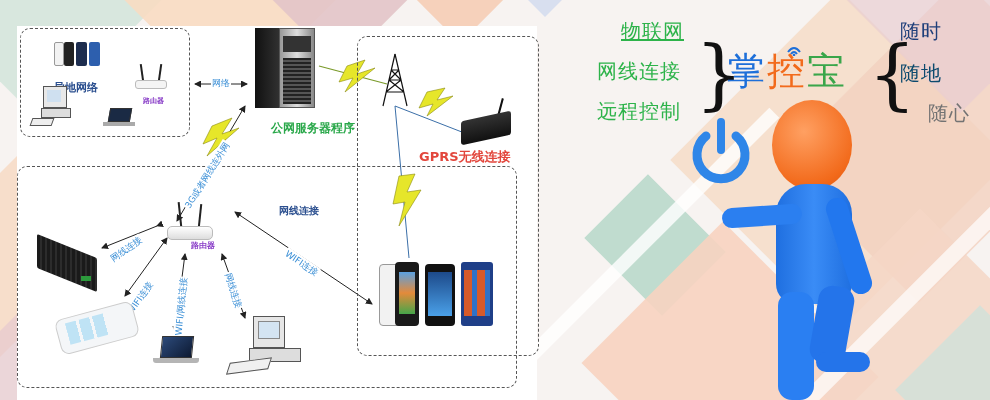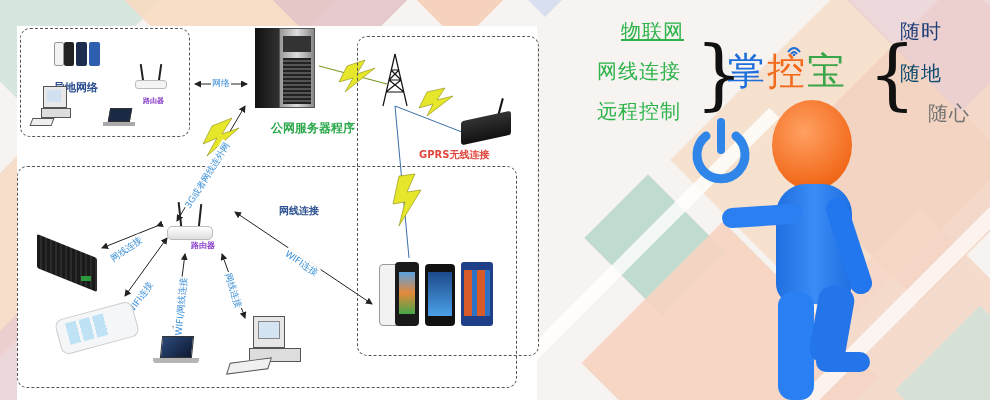--- a/index.html
+++ b/index.html
@@ -104,21 +104,21 @@
 
   <div style="position:absolute;left:362px;top:26px;width:32px;height:56px;">
     <svg width="32" height="56">
         <path d="M16,2 L4,54 M16,2 L28,54 M10,28 L22,28 M7,40 L25,40 M12,18 L20,18 M10,28 L25,40 M22,28 L7,40 M12,18 L22,28 M20,18 L10,28" stroke="#111" stroke-width="1.2" fill="none"></path>
       </svg>
   </div>
   <div style="position:absolute;left:444px;top:72px;width:56px;height:44px;">
     <div style="position:absolute;left:38px;top:0;width:2px;height:22px;background:#111;transform:rotate(15deg)"></div>
     <div style="position:absolute;left:0;top:18px;width:50px;height:24px;background:linear-gradient(180deg,#333,#111);border-radius:3px;transform:skewY(-12deg)"></div>
   </div>
-  <div class="lbl" style="left:402px;top:122px;font-size:10px;color:#e2463c;">GPRS无线连接</div>
+  <div class="lbl" style="left:402px;top:122px;font-size:13px;color:#e2463c;">GPRS无线连接</div>
 
   <div class="lbl" style="left:262px;top:178px;font-size:10px;color:#2b4f8f;">网线连接</div>
   <div style="position:absolute;left:150px;top:176px;width:46px;height:40px;">
     <div style="position:absolute;left:12px;top:0;width:2px;height:26px;background:#222;transform:rotate(-6deg)"></div>
     <div style="position:absolute;left:32px;top:2px;width:2px;height:24px;background:#222;transform:rotate(6deg)"></div>
     <div style="position:absolute;left:0;top:24px;width:46px;height:14px;background:linear-gradient(180deg,#fff,#ddd);border:1px solid #bbb;border-radius:5px"></div>
   </div>
   <div class="lbl" style="left:174px;top:214px;font-size:8px;color:#8a3fc8;">路由器</div>
 
   <div class="conn" style="left:94px;top:228px;transform:rotate(-35deg);">网线连接</div>

